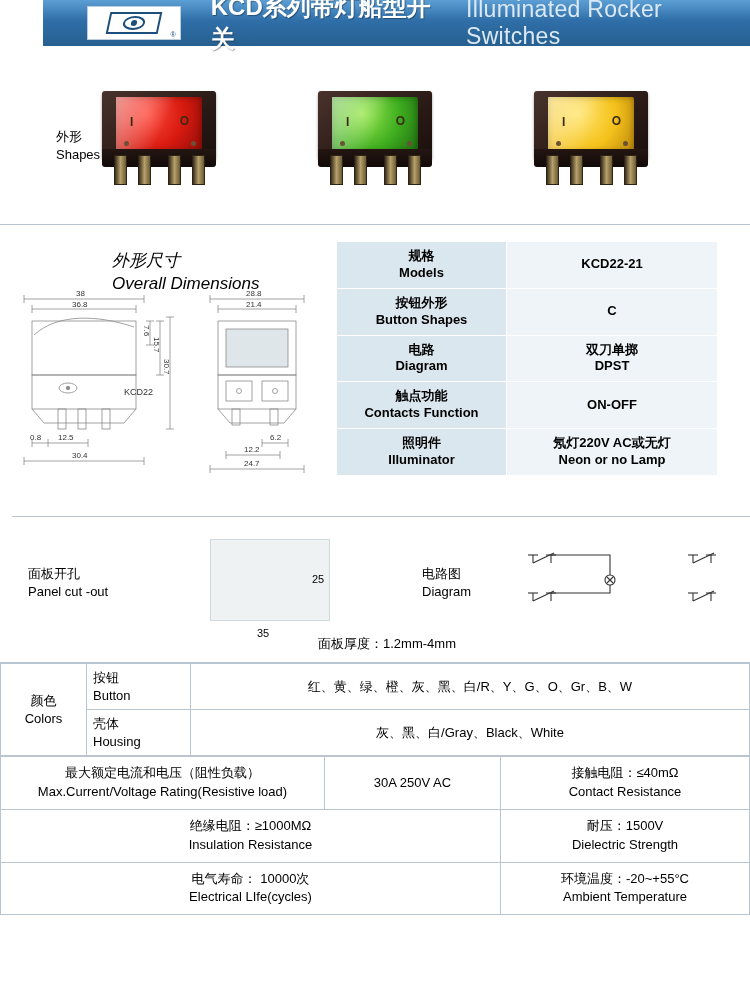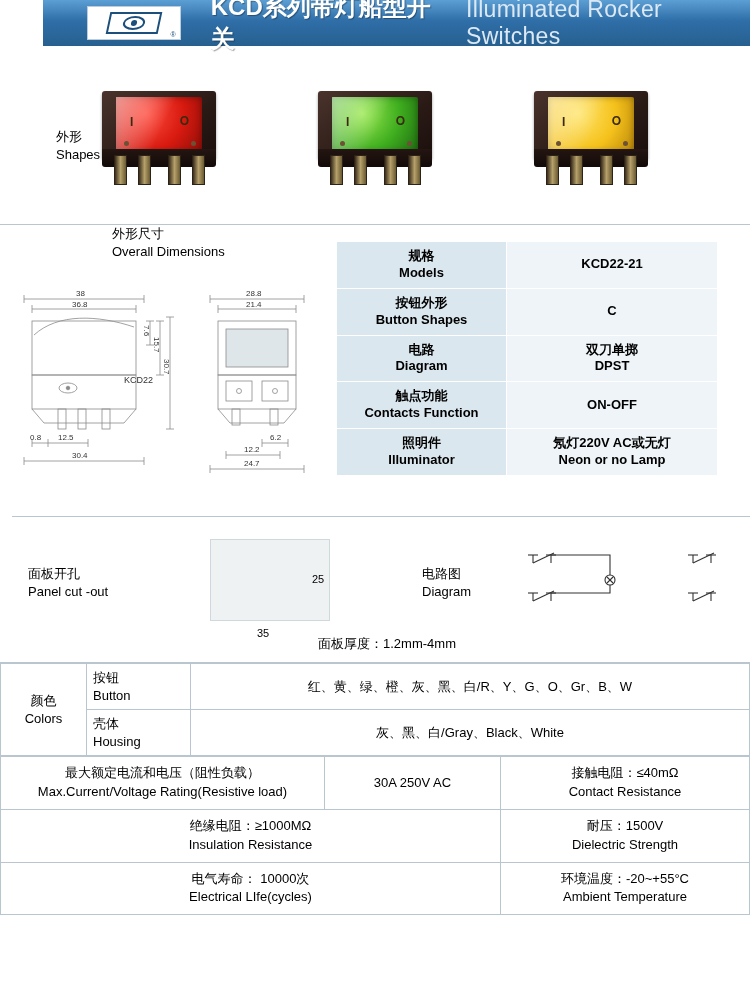--- a/index.html
+++ b/index.html
@@ -108,21 +108,21 @@
   .sw .dot { position:absolute; width:5px; height:5px; border-radius:50%; background:#6b5236; }
   .sw .dot.d1 { left:30px; top:58px; }
   .sw .dot.d2 { right:28px; top:58px; }
 
   .rocker.red    { background: radial-gradient(circle at 35% 30%, #ff4a3c 0%, #d81a10 55%, #8e0d07 100%); }
   .rocker.green  { background: radial-gradient(circle at 35% 30%, #9ae84f 0%, #3fae1f 55%, #1f6b10 100%); }
   .rocker.yellow { background: radial-gradient(circle at 35% 30%, #ffe46a 0%, #f5c21c 55%, #b9860a 100%); }
 
   
   .dim-sec { position:relative; height:292px; border-top:1px solid #b9c6cf; }
-  .dim-title { position:absolute; left:112px; top:0; line-height:1.35; font-size:13px; }
+  .dim-title { position:absolute; left:112px; top:25px; line-height:1.35; font-size:17px;font-style:italic; }
   .dim-draw { position:absolute; left:18px; top:58px; width:320px; height:200px; }
   .dimtxt { position:absolute; font-size:8px; color:#333; font-family:"Liberation Sans",sans-serif; }
   .dimtxt.v { writing-mode: vertical-rl; }
   .spec-wrap { position:absolute; left:336px; top:16px; width:382px;font-weight:bold; }
   table.spec-tbl { width:382px; border-collapse:collapse; }
   table.spec-tbl td {
     border:1px solid #ffffff;
     padding:6px 4px; text-align:center; vertical-align:middle;
     line-height:1.3;
   }
@@ -331,21 +331,21 @@
         </g>
       </svg>
       <span class="dimtxt" style="left:58px; top:6px;">38</span>
       <span class="dimtxt" style="left:54px; top:17px;">36.8</span>
       <span class="dimtxt v" style="left:124px; top:42px;">7.6</span>
       <span class="dimtxt v" style="left:134px; top:54px;">15.7</span>
       <span class="dimtxt v" style="left:144px; top:76px;">30.7</span>
       <span class="dimtxt" style="left:12px; top:150px;">0.8</span>
       <span class="dimtxt" style="left:40px; top:150px;">12.5</span>
       <span class="dimtxt" style="left:54px; top:168px;">30.4</span>
-      <span class="dimtxt" style="left:86px; top:92px; font-size:9px;padding-left:20px;">KCD22</span>
+      <span class="dimtxt" style="left:86px; top:104px; font-size:9px;padding-left:20px;">KCD22</span>
 
       <span class="dimtxt" style="left:228px; top:6px;">28.8</span>
       <span class="dimtxt" style="left:228px; top:17px;">21.4</span>
       <span class="dimtxt" style="left:252px; top:150px;">6.2</span>
       <span class="dimtxt" style="left:226px; top:162px;">12.2</span>
       <span class="dimtxt" style="left:226px; top:176px;">24.7</span>
     </div>
 
     <div class="spec-wrap">
       <table class="spec-tbl">

